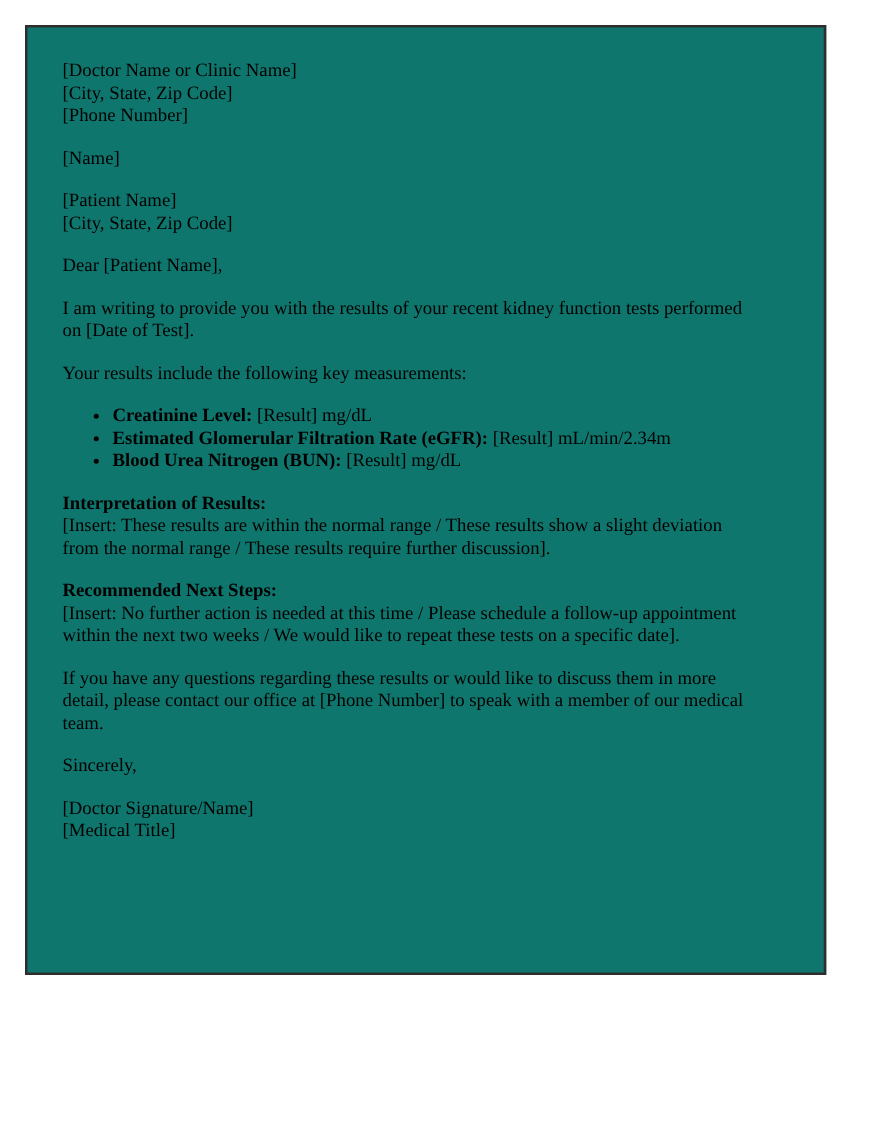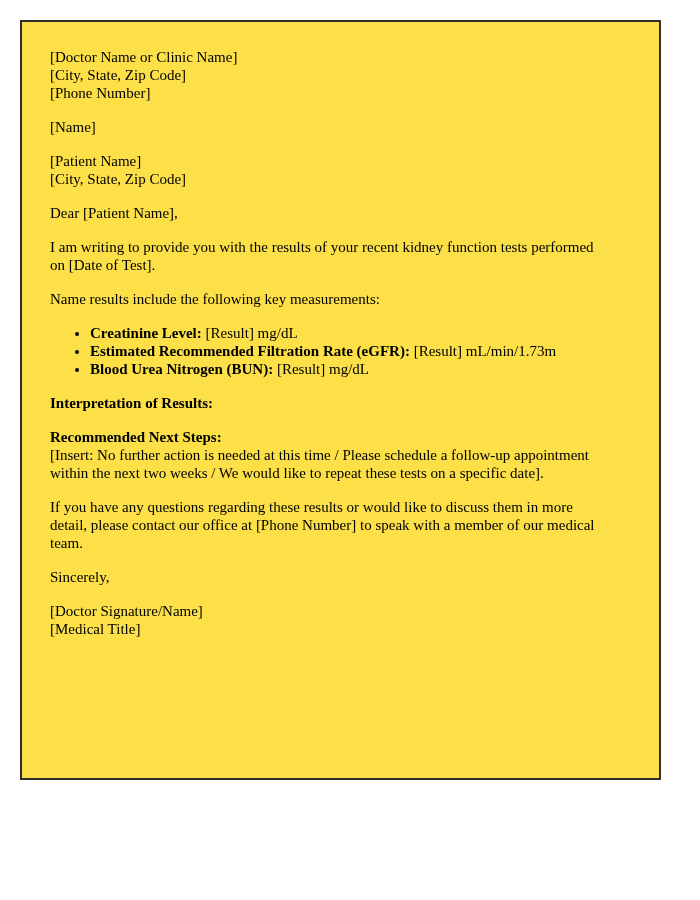--- a/index.html
+++ b/index.html
@@ -15,21 +15,21 @@
     overflow: hidden;
   }
   .letter {
     position: absolute;
     left: 20px;
     top: 20px;
     width: 641px;
     height: 760px;
     box-sizing: border-box;
     border: 2px solid #2e2e2e;
-    background: #fde047;
+    background: #0f766e;
     padding: 26px 21px 0 28px;
     font-family: "Liberation Serif", "DejaVu Serif", serif;
     font-size: 15px;
     line-height: 18px;
     color: #000000;
   }
   .letter p, .letter .block, .letter .section, .letter ul {
     margin: 16px 0;
     padding: 0;
   }
@@ -68,30 +68,32 @@
     <div class="block">
       <div>[Patient Name]</div>
       <div>[City, State, Zip Code]</div>
     </div>
 
     <p>Dear [Patient Name],</p>
 
     <p class="multi">I am writing to provide you with the results of your recent kidney function tests performed
 on [Date of Test].</p>
 
-    <p>Name results include the following key measurements:</p>
+    <p>Your results include the following key measurements:</p>
 
     <ul class="measurements">
       <li><span class="b">Creatinine Level:</span> <span>[Result] mg/dL</span></li>
-      <li><span class="b">Estimated Recommended Filtration Rate (eGFR):</span> <span>[Result] mL/min/1.73m</span></li>
+      <li><span class="b">Estimated Glomerular Filtration Rate (eGFR):</span> <span>[Result] mL/min/2.34m</span></li>
       <li><span class="b">Blood Urea Nitrogen (BUN):</span> <span>[Result] mg/dL</span></li>
     </ul>
 
     <div class="section">
       <div class="b">Interpretation of Results:</div>
+      <div class="multi">[Insert: These results are within the normal range / These results show a slight deviation
+from the normal range / These results require further discussion].</div>
     </div>
 
     <div class="section">
       <div class="b">Recommended Next Steps:</div>
       <div class="multi">[Insert: No further action is needed at this time / Please schedule a follow-up appointment
 within the next two weeks / We would like to repeat these tests on a specific date].</div>
     </div>
 
     <p class="multi">If you have any questions regarding these results or would like to discuss them in more
 detail, please contact our office at [Phone Number] to speak with a member of our medical

